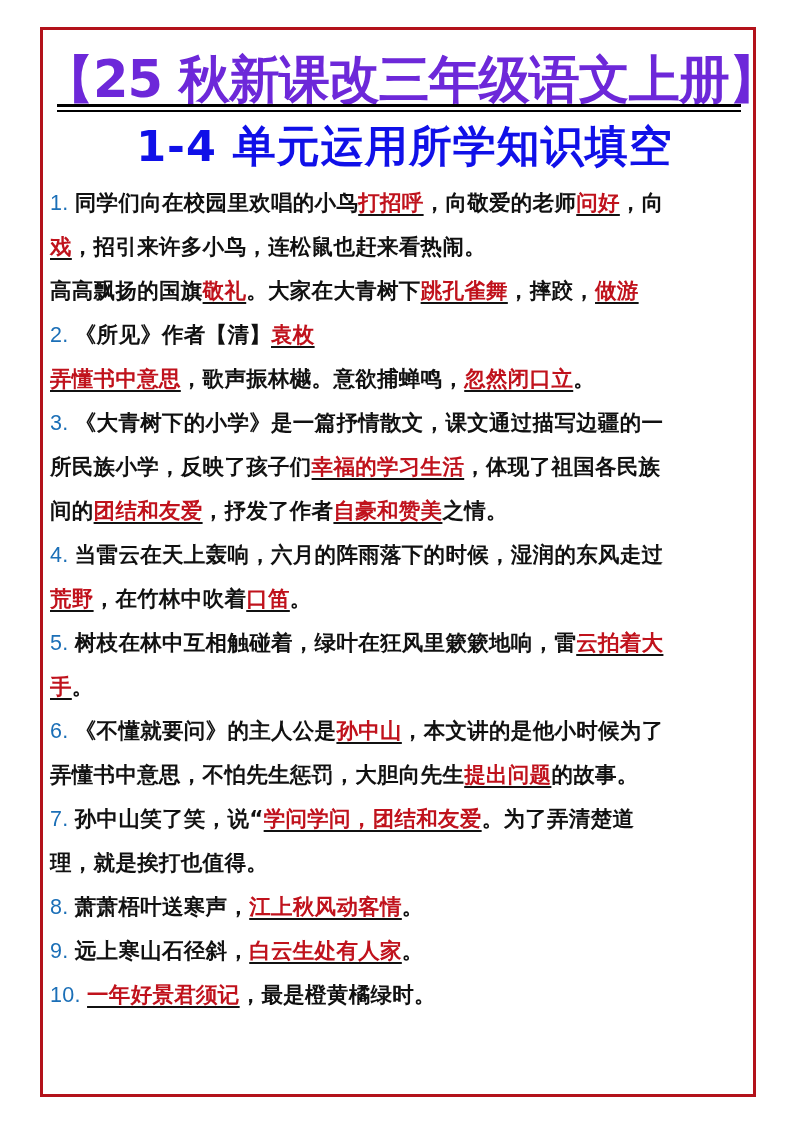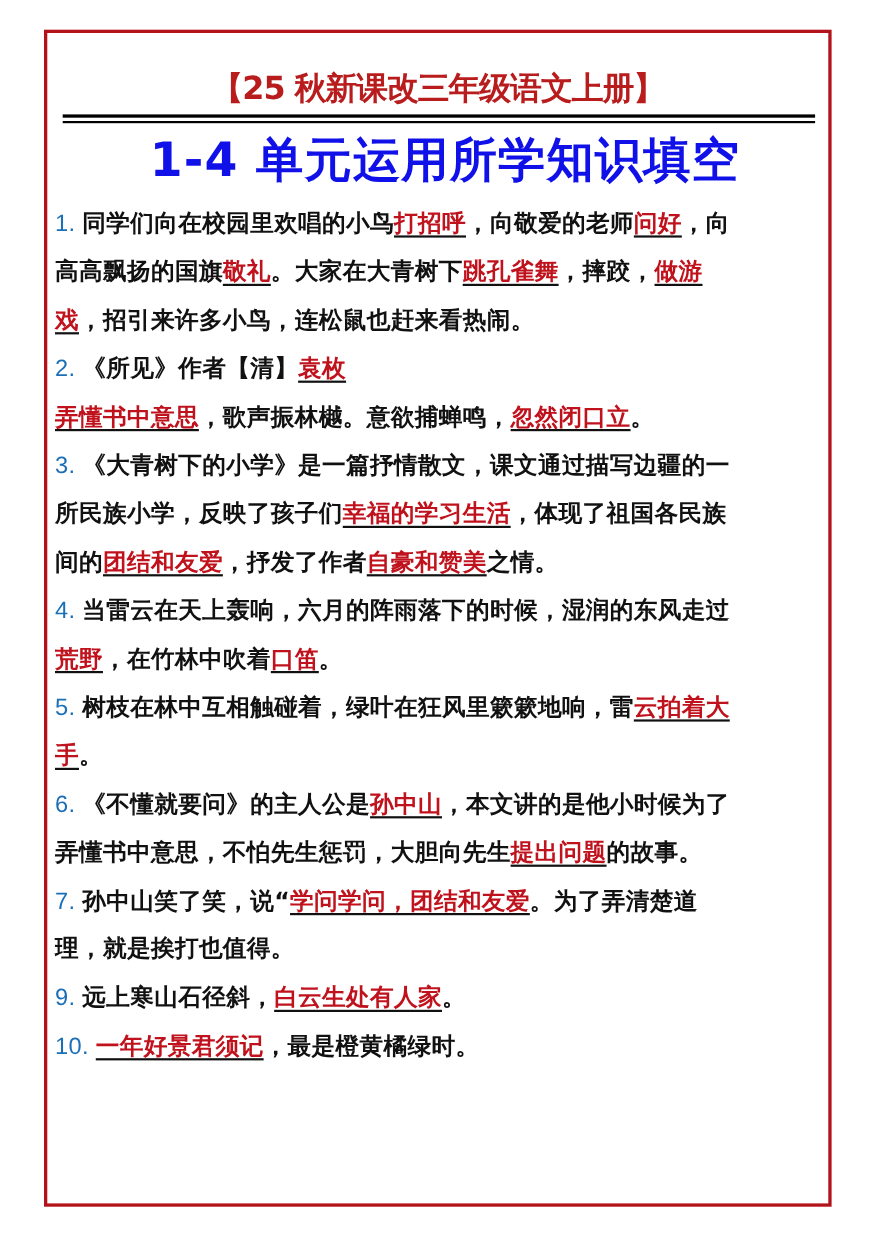--- a/index.html
+++ b/index.html
@@ -1,21 +1,21 @@
 <!DOCTYPE html>
 <html><head>
 <meta charset="utf-8">
 <style>
   html, body { margin: 0; padding: 0; background: #ffffff; }
   body { width: 793px; height: 1122px; position: relative; overflow: hidden;
          font-family: "DejaVu Sans", "Liberation Sans", sans-serif; }
   .frame { position: absolute; left: 40px; top: 27px; width: 710px; height: 1064px;
            border: 3px solid #b3121a; box-sizing: content-box; }
   .title { position: absolute; left: 0; right: 0; top: 24px; text-align: center;
-           font-size: 29px; font-weight: bold; color: #b91c1c; letter-spacing: -1px;
+           font-size: 51px; font-weight: bold; color: #6d28d9; letter-spacing: -1px;
            line-height: 52px; white-space: nowrap; }
   .rule { position: absolute; left: 14px; right: 12px; height: 0; }
   .rule1 { top: 74px; border-top: 3px solid #000; }
   .rule2 { top: 80px; border-top: 2px solid #000; }
   .subtitle { position: absolute; left: 0; right: 0; top: 86px; text-align: center;
               font-size: 43px; font-weight: bold; color: #1010e8; line-height: 60px;
               white-space: nowrap; letter-spacing: 1px; margin-left: 13px; }
   .content { position: absolute; left: 7px; right: 8px; top: 151px; }
   .line { height: 44px; line-height: 44px; font-size: 21.5px; font-weight: bold;
           color: #111; white-space: nowrap; letter-spacing: 0.3px; }
@@ -26,31 +26,32 @@
 </head>
 <body>
 
 <div class="frame">
   <div class="title">【25 秋新课改三年级语文上册】</div>
   <div class="rule rule1"></div>
   <div class="rule rule2"></div>
   <div class="subtitle">1-4 单元运用所学知识填空</div>
   <div class="content" id="content">
       <div class="line"><span class="num">1. </span><span>同学们向在校园里欢唱的小鸟</span><span class="ans">打招呼</span><span>，向敬爱的老师</span><span class="ans">问好</span><span>，向</span></div>
+      <div class="line"><span class="ans">戏</span><span>，招引来许多小鸟，连松鼠也赶来看热闹。</span></div>
       <div class="line"><span>高高飘扬的国旗</span><span class="ans">敬礼</span><span>。大家在大青树下</span><span class="ans">跳孔雀舞</span><span>，摔跤，</span><span class="ans">做游</span></div>
-      <div class="line"><span class="ans">戏</span><span>，招引来许多小鸟，连松鼠也赶来看热闹。</span></div>
       <div class="line"><span class="num">2. </span><span>《所见》作者【清】</span><span class="ans">袁枚</span></div>
       <div class="line"><span class="ans">弄懂书中意思</span><span>，歌声振林樾。意欲捕蝉鸣，</span><span class="ans">忽然闭口立</span><span>。</span></div>
       <div class="line"><span class="num">3. </span><span>《大青树下的小学》是一篇抒情散文，课文通过描写边疆的一</span></div>
       <div class="line"><span>所民族小学，反映了孩子们</span><span class="ans">幸福的学习生活</span><span>，体现了祖国各民族</span></div>
       <div class="line"><span>间的</span><span class="ans">团结和友爱</span><span>，抒发了作者</span><span class="ans">自豪和赞美</span><span>之情。</span></div>
       <div class="line"><span class="num">4. </span><span>当雷云在天上轰响，六月的阵雨落下的时候，湿润的东风走过</span></div>
       <div class="line"><span class="ans">荒野</span><span>，在竹林中吹着</span><span class="ans">口笛</span><span>。</span></div>
       <div class="line"><span class="num">5. </span><span>树枝在林中互相触碰着，绿叶在狂风里簌簌地响，雷</span><span class="ans">云拍着大</span></div>
       <div class="line"><span class="ans">手</span><span>。</span></div>
       <div class="line"><span class="num">6. </span><span>《不懂就要问》的主人公是</span><span class="ans">孙中山</span><span>，本文讲的是他小时候为了</span></div>
       <div class="line"><span>弄懂书中意思，不怕先生惩罚，大胆向先生</span><span class="ans">提出问题</span><span>的故事。</span></div>
       <div class="line"><span class="num">7. </span><span>孙中山笑了笑，说“</span><span class="ans">学问学问，团结和友爱</span><span>。为了弄清楚道</span></div>
       <div class="line"><span>理，就是挨打也值得。</span></div>
+      <div class="line"><span class="num">8. </span><span>萧萧梧叶送寒声，</span><span class="ans">江上秋风动客情</span><span>。</span></div>
       <div class="line"><span class="num">9. </span><span>远上寒山石径斜，</span><span class="ans">白云生处有人家</span><span>。</span></div>
       <div class="line"><span class="num">10. </span><span class="ans">一年好景君须记</span><span>，最是橙黄橘绿时。</span></div>
     </div>
 </div>
 
 </body></html>

